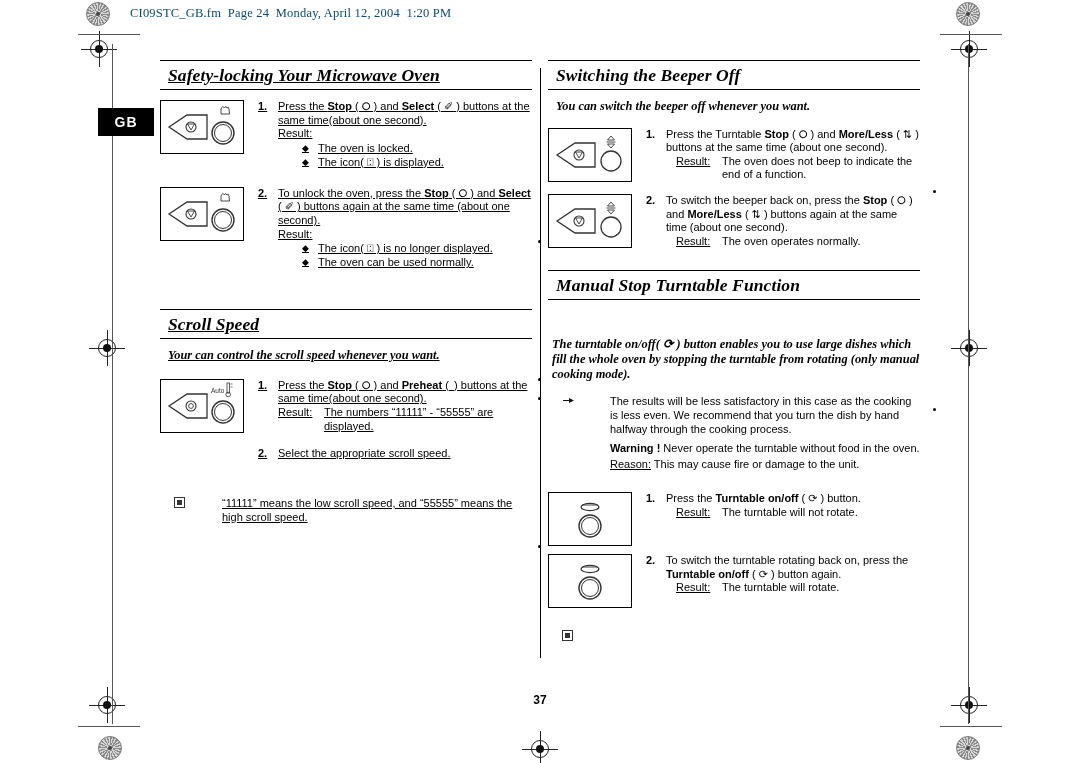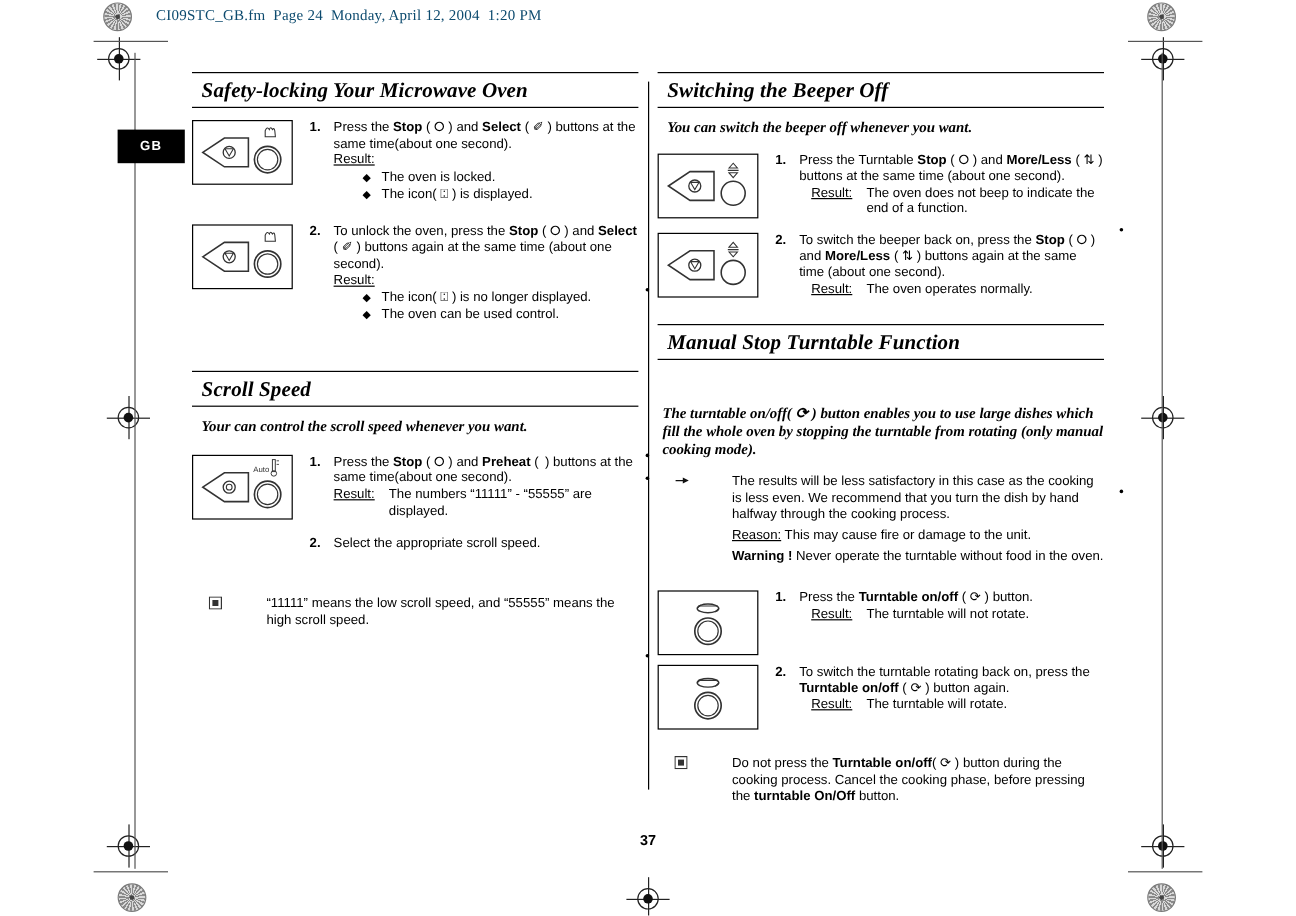--- a/index.html
+++ b/index.html
@@ -63,32 +63,32 @@
     color: #0c4a6e;
   }
 
   
   .gb-tab {
     position: absolute;
     left: 98px; top: 108px;
     width: 56px; height: 28px;
     background: #000;
     color: #fff;
-    font-size: 11px;
+    font-size: 14px;
     font-weight: bold;
     letter-spacing: 1px;
     display: flex; align-items: center; justify-content: center;
   }
 
   
   .col {
     position: absolute;
     top: 60px;
   }
-  .col-left  { left: 160px;  width: 372px; }
+  .col-left  { left: 160px;  width: 372px; text-decoration: underline; }
   .col-right { left: 548px;  width: 372px; }
 
   .col-divider {
     position: absolute;
     left: 540px; top: 68px;
     width: 1px; height: 590px;
     background: #000;
   }
 
   
@@ -331,21 +331,21 @@
           <div class="result-lbl">Result:</div>
         </div>
       </div>
       <ul class="bullets">
         <li>
             <span class="dia">◆</span>
             <span>The icon( ⍠ ) is no longer displayed.</span>
           </li>
         <li>
             <span class="dia">◆</span>
-            <span>The oven can be used control.</span>
+            <span>The oven can be used normally.</span>
           </li>
       </ul>
     </div>
   </div>
 
   <div class="sec" style="margin-top:40px;">
     <div class="sec-rule-top"></div>
     <div class="sec-title">Scroll Speed</div>
     <div class="sec-rule-bot"></div>
   </div>
@@ -480,25 +480,25 @@
   <div class="intro" style="margin-left:4px;margin-top:37px;">The turntable on/off( ⟳ ) button enables you to use large dishes which fill the whole oven by stopping the turntable from rotating (only manual cooking mode).</div>
 
   <div class="note" style="margin-top:14px;">
     <div class="note-mark">
       <svg width="16" height="11" viewBox="0 0 16 11">
         <path d="M1 5 h6 v-2 l5 2.5 l-5 2.5 v-2 h-6 z" fill="#111"></path>
       </svg>
     </div>
     <div class="note-body">
       <div>The results will be less satisfactory in this case as the cooking is less even. We recommend that you turn the dish by hand halfway through the cooking process.</div>
+      <div style="margin-top:5px;">
+        <b>Warning !</b><span> Never operate the turntable without food in the oven.</span>
+      </div>
       <div style="margin-top:3px;">
         <u>Reason:</u><span> This may cause fire or damage to the unit.</span>
-      </div>
-      <div style="margin-top:5px;">
-        <b>Warning !</b><span> Never operate the turntable without food in the oven.</span>
       </div>
     </div>
   </div>
 
   <div class="step" style="margin-top:20px;">
     <div class="panel-wrap">
       <div class="panel">
         <svg width="82" height="52" viewBox="0 0 82 52">
           <ellipse cx="41" cy="14" rx="9" ry="3.6" fill="none" stroke="#333" stroke-width="1.2"></ellipse>
           <line x1="33" y1="12" x2="49" y2="12" stroke="#333" stroke-width="0.9"></line>
@@ -550,23 +550,20 @@
     </div>
   </div>
 
   <div class="note" style="margin-top:22px;">
     <div class="note-mark">
       <svg width="11" height="11" viewBox="0 0 11 11">
         <rect x="0.5" y="0.5" width="10" height="10" fill="none" stroke="#333" stroke-width="1"></rect>
         <rect x="3" y="3" width="5" height="5" fill="#333"></rect>
       </svg>
     </div>
-    <div class="note-body">
-      <span>Do not press the </span><b>Turntable on/off</b><span>( ⟳ ) button during the cooking process. Cancel the cooking phase, before pressing the </span><b>turntable On/Off</b><span> button.</span>
-    </div>
   </div>
 
 </div>
 
 <div class="dot-mark" style="left:538px; top:240px;"></div>
 <div class="dot-mark" style="left:538px; top:378px;"></div>
 <div class="dot-mark" style="left:538px; top:397px;"></div>
 <div class="dot-mark" style="left:538px; top:545px;"></div>
 <div class="dot-mark" style="left:933px; top:190px;"></div>
 <div class="dot-mark" style="left:933px; top:408px;"></div>

